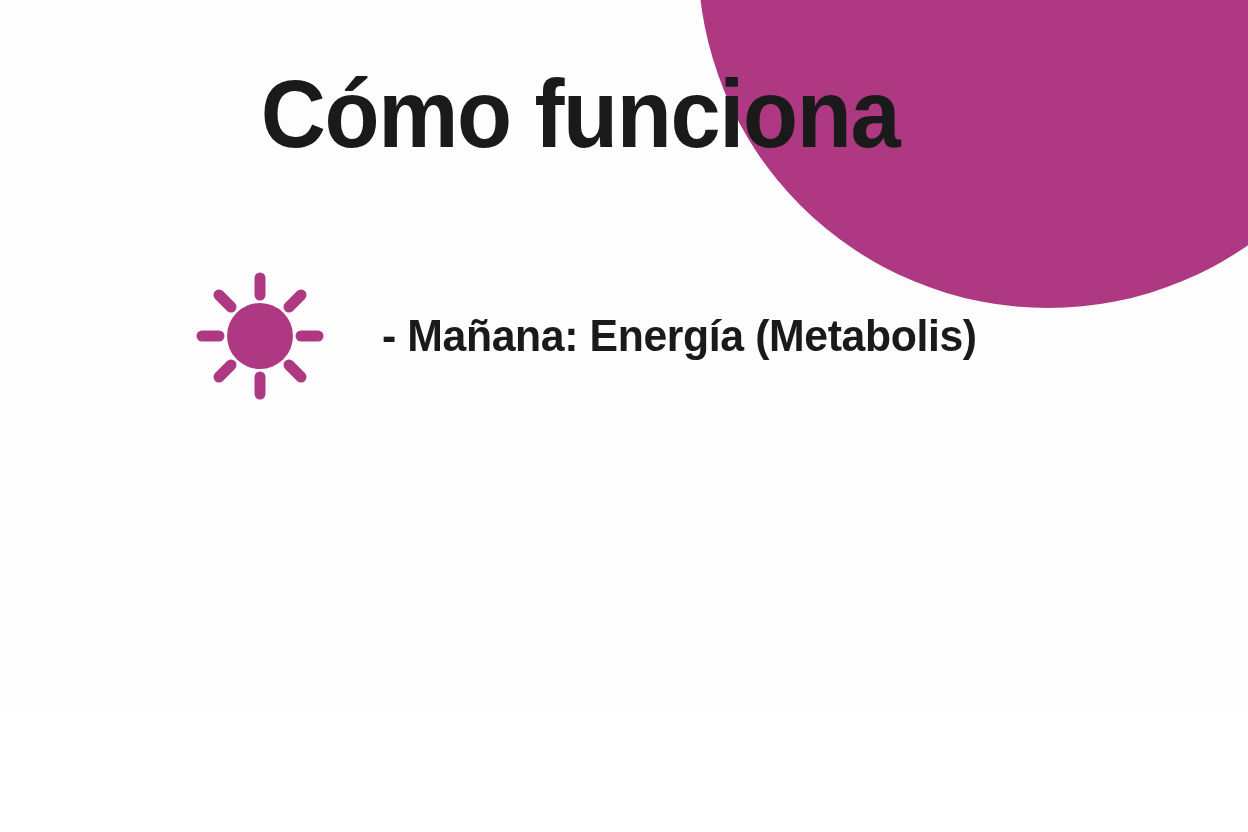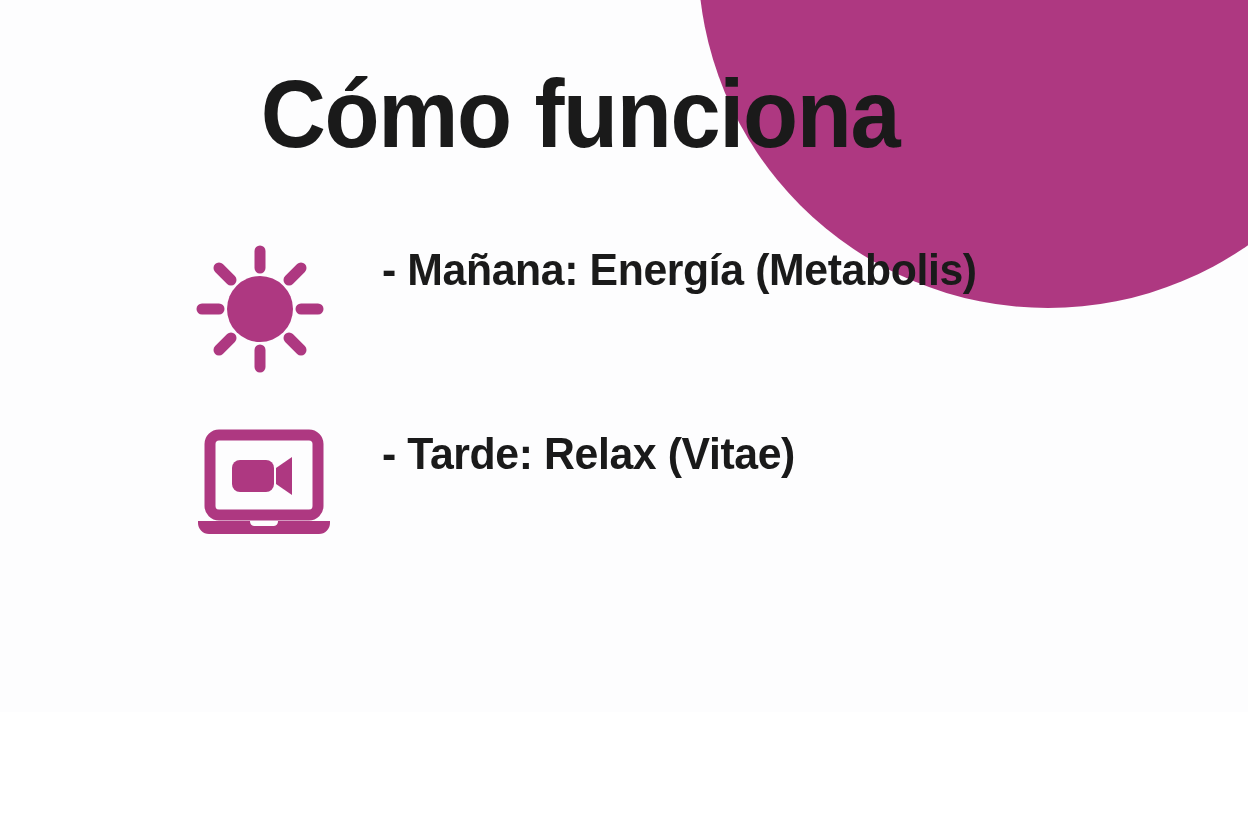--- a/index.html
+++ b/index.html
@@ -56,21 +56,21 @@
     position: absolute;
     left: 0;
     top: 244px;
     width: 1248px;
   }
 
   .row {
     position: relative;
     height: 184px;
     display: flex;
-    align-items: flex-start;
+    align-items: center;
   }
 
   .icon-cell {
     position: relative;
     width: 150px;
     margin-left: 196px;
     height: 140px;
     display: flex;
     align-items: center;
     justify-content: flex-start;
@@ -119,33 +119,16 @@
             <line x1="23" y1="23" x2="35" y2="35"></line>
             <line x1="93" y1="93" x2="105" y2="105"></line>
             <line x1="105" y1="23" x2="93" y2="35"></line>
             <line x1="35" y1="93" x2="23" y2="105"></line>
           </g>
         </svg>
       </div>
       <div class="row-label">- Mañana: Energía (Metabolis)</div>
     </div>
 
-    <div class="row row-evening">
-      <div class="icon-cell">
-        <svg class="icon-svg" width="136" height="110" viewBox="0 0 136 110">
-
-          <rect x="14" y="6" width="108" height="80" rx="9" ry="9" fill="none" stroke="#ae3881" stroke-width="11"></rect>
-
-          <path d="M2 92 h52 a5 5 0 0 0 4 5 h20 a5 5 0 0 0 4 -5 h52
-                   a0 0 0 0 1 0 0 v2 a11 11 0 0 1 -11 11 H13
-                   a11 11 0 0 1 -11 -11 z" fill="#ae3881"></path>
-
-          <rect x="36" y="31" width="42" height="32" rx="8" ry="8" fill="#ae3881"></rect>
-
-          <path d="M80 39 L96 28 L96 66 L80 55 Z" fill="#ae3881"></path>
-        </svg>
-      </div>
-      <div class="row-label">- Tarde: Relax (Vitae)</div>
-    </div>
 
 
   </div>
 </div>
 
 </body></html>

